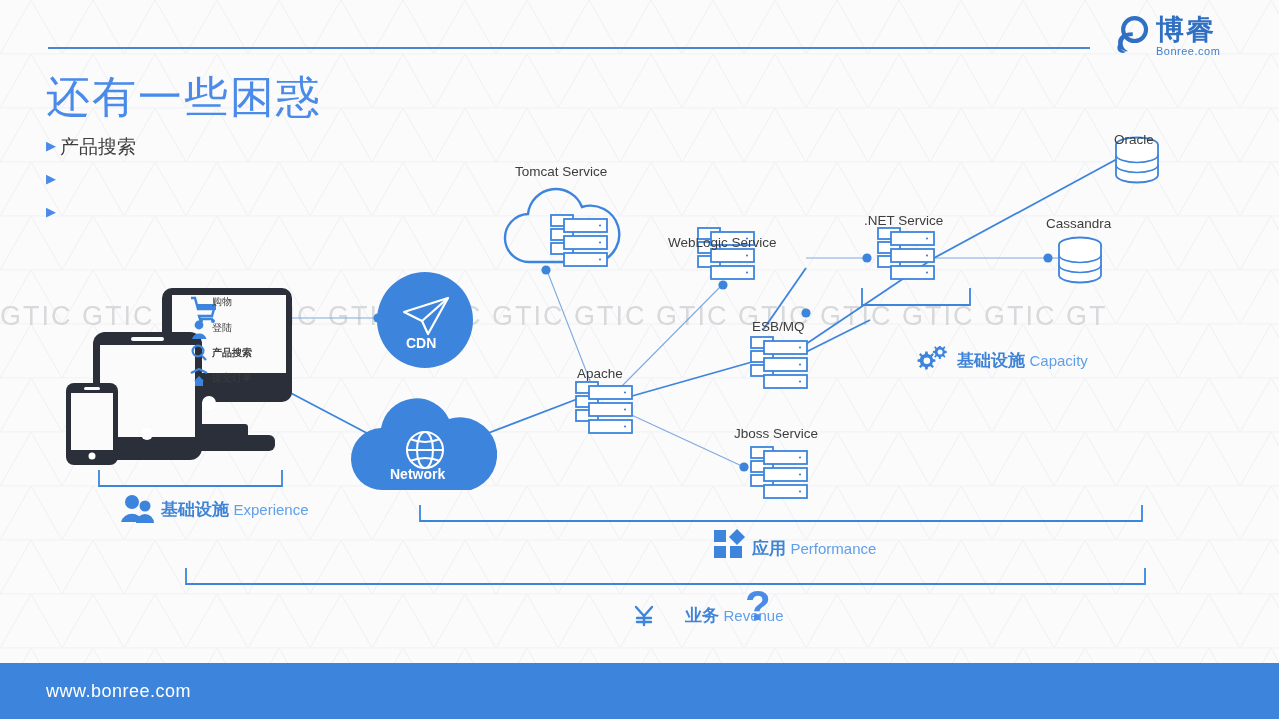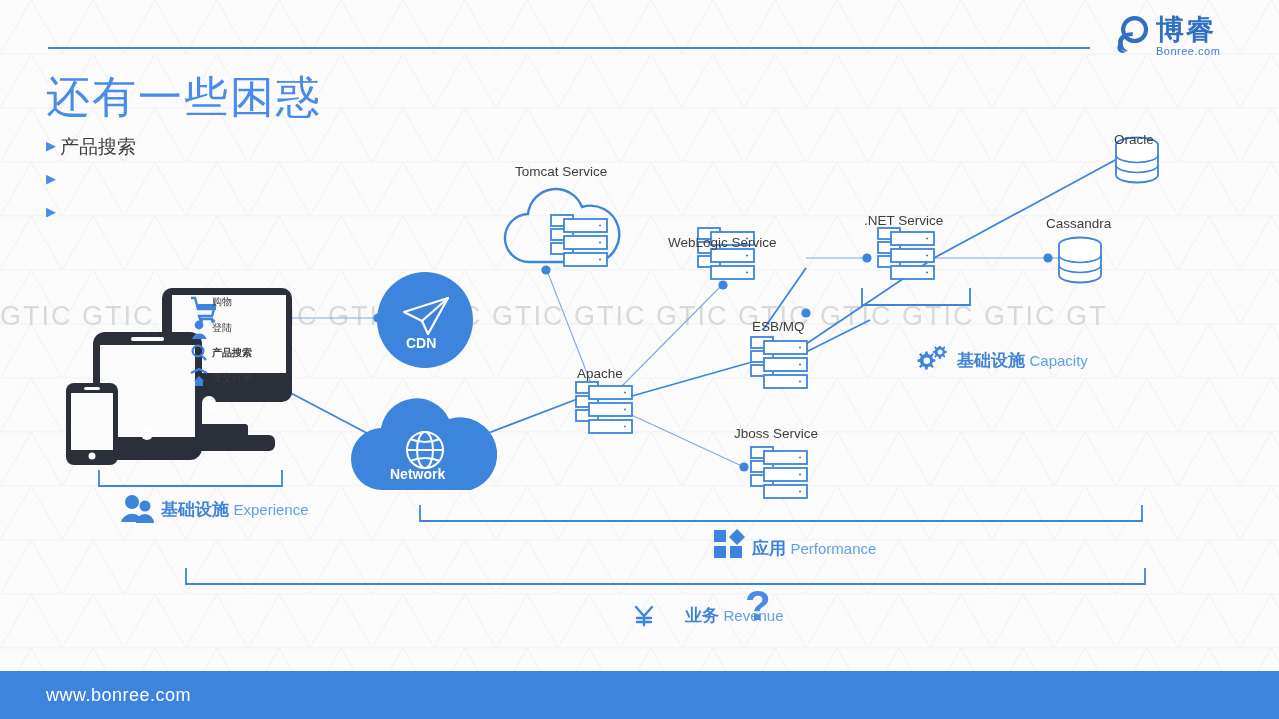--- a/index.html
+++ b/index.html
@@ -69,21 +69,21 @@
   .cat .cn{font-size:17px;font-weight:bold;color:#3f83d6;white-space:nowrap;
     font-family:"DejaVu Sans",sans-serif;margin-top:8px;}
   .cat .en{font-size:15px;color:#5fa0e8;white-space:nowrap;margin-top:2px;
     font-family:"Liberation Sans",sans-serif;}
   #qmark{
     position:absolute;left:745px;top:582px;z-index:5;font-size:42px;
     font-weight:bold;color:#4a8ae8;font-family:"Liberation Sans",sans-serif;
   }
   
   #footer{
-    position:absolute;left:0;bottom:0;width:1279px;height:48px;
+    position:absolute;left:0;bottom:0;width:1279px;height:56px;
     background:#3d84dd;z-index:6;display:flex;align-items:center;
   }
   #footer .url{
     color:#fff;font-size:18px;margin-left:46px;letter-spacing:.5px;
     font-family:"Liberation Sans",sans-serif;
   }
 </style>
 </head>
 <body>
 

